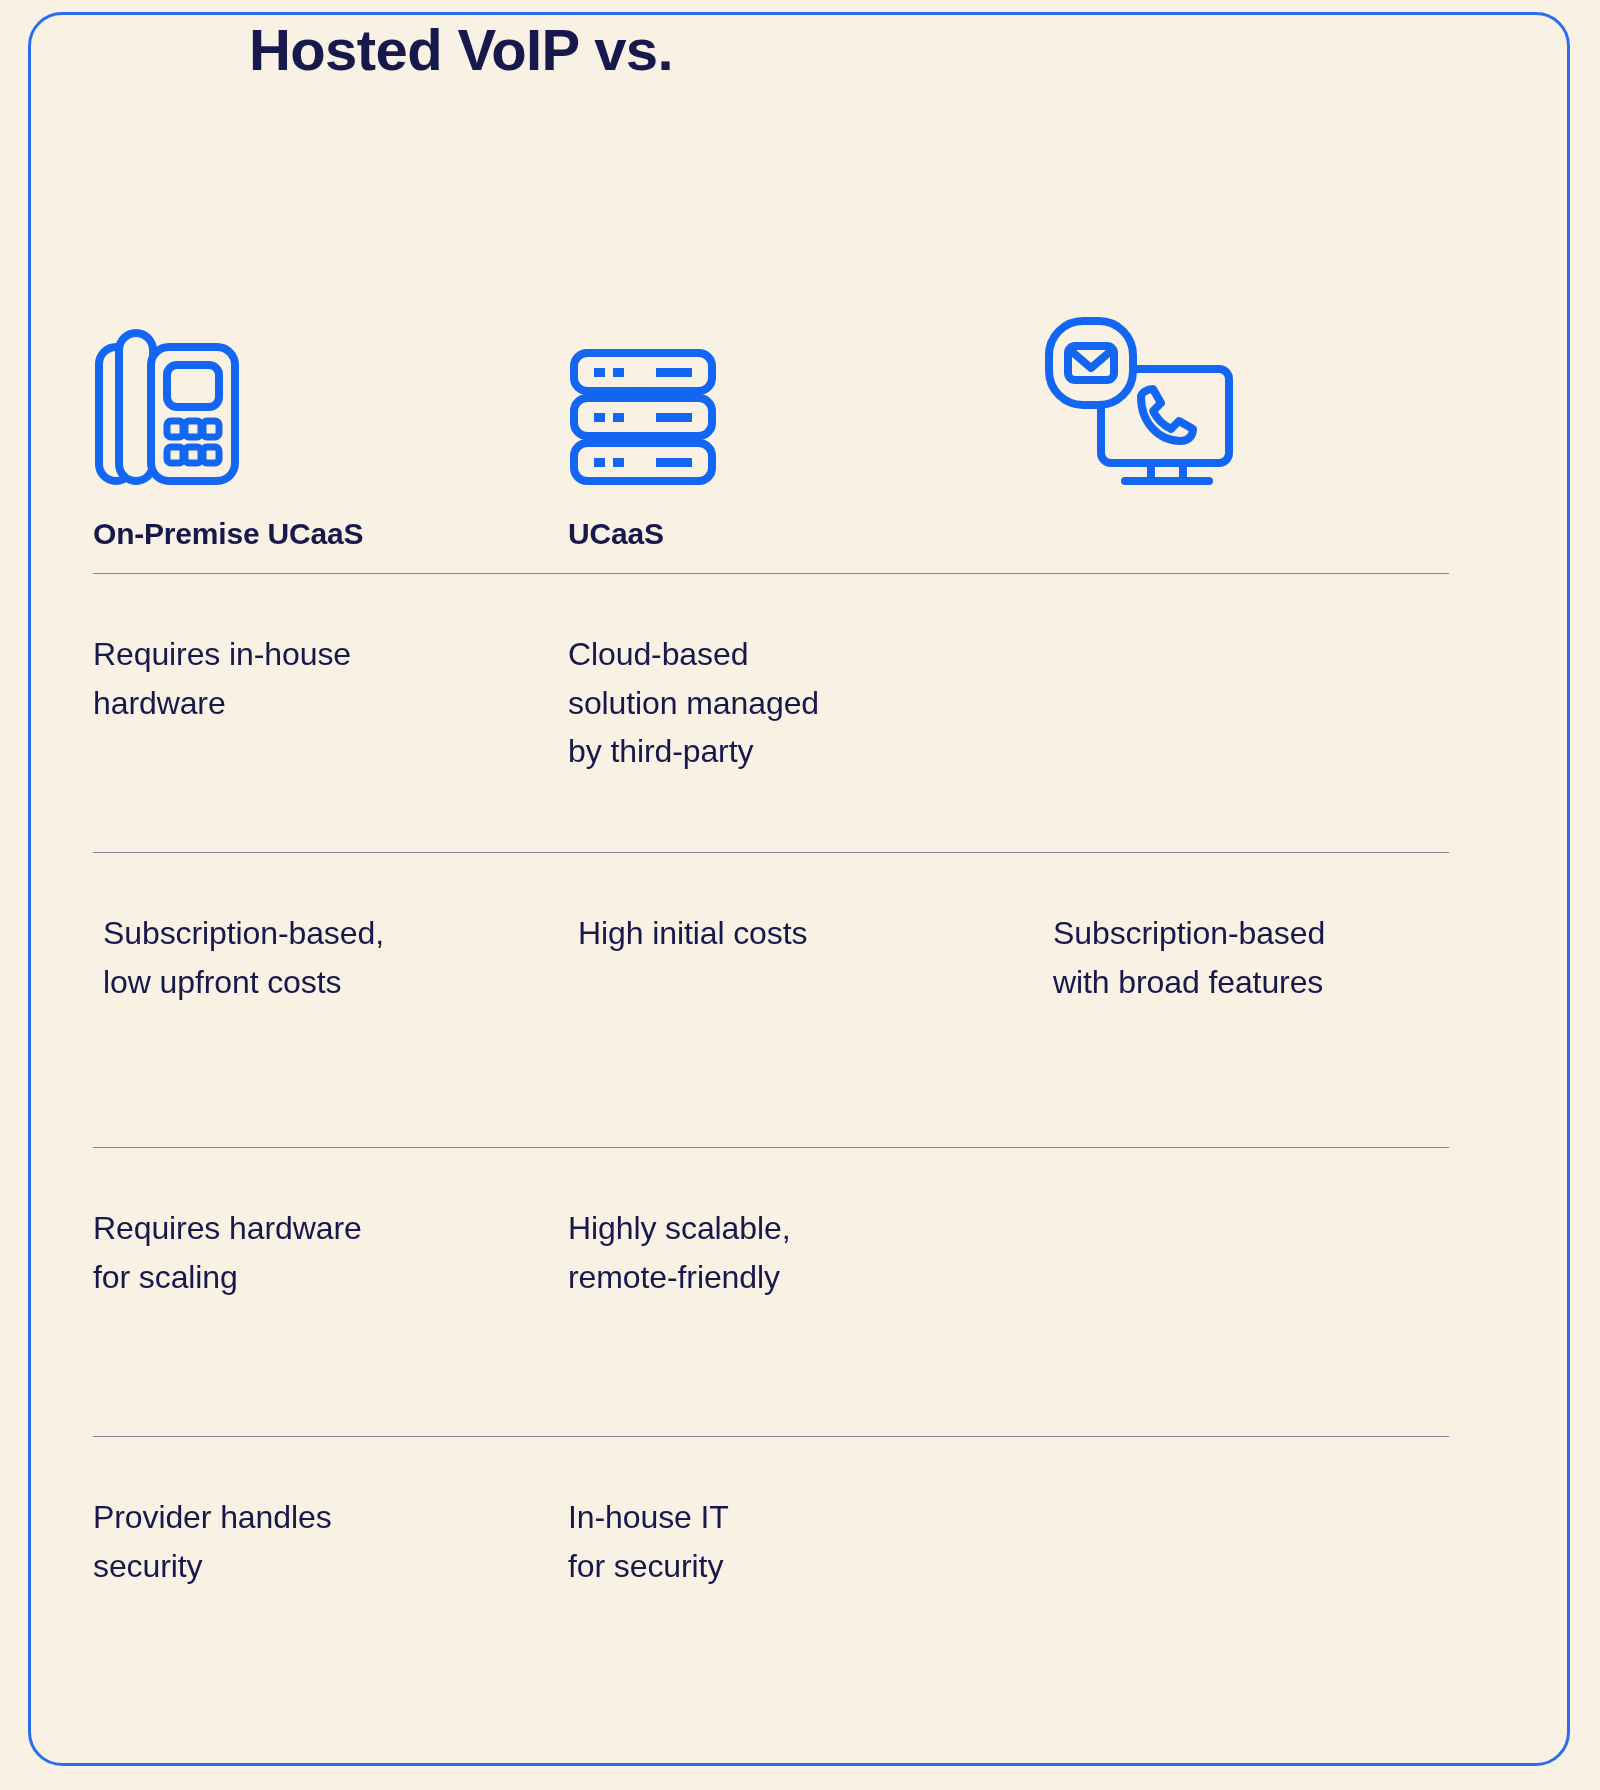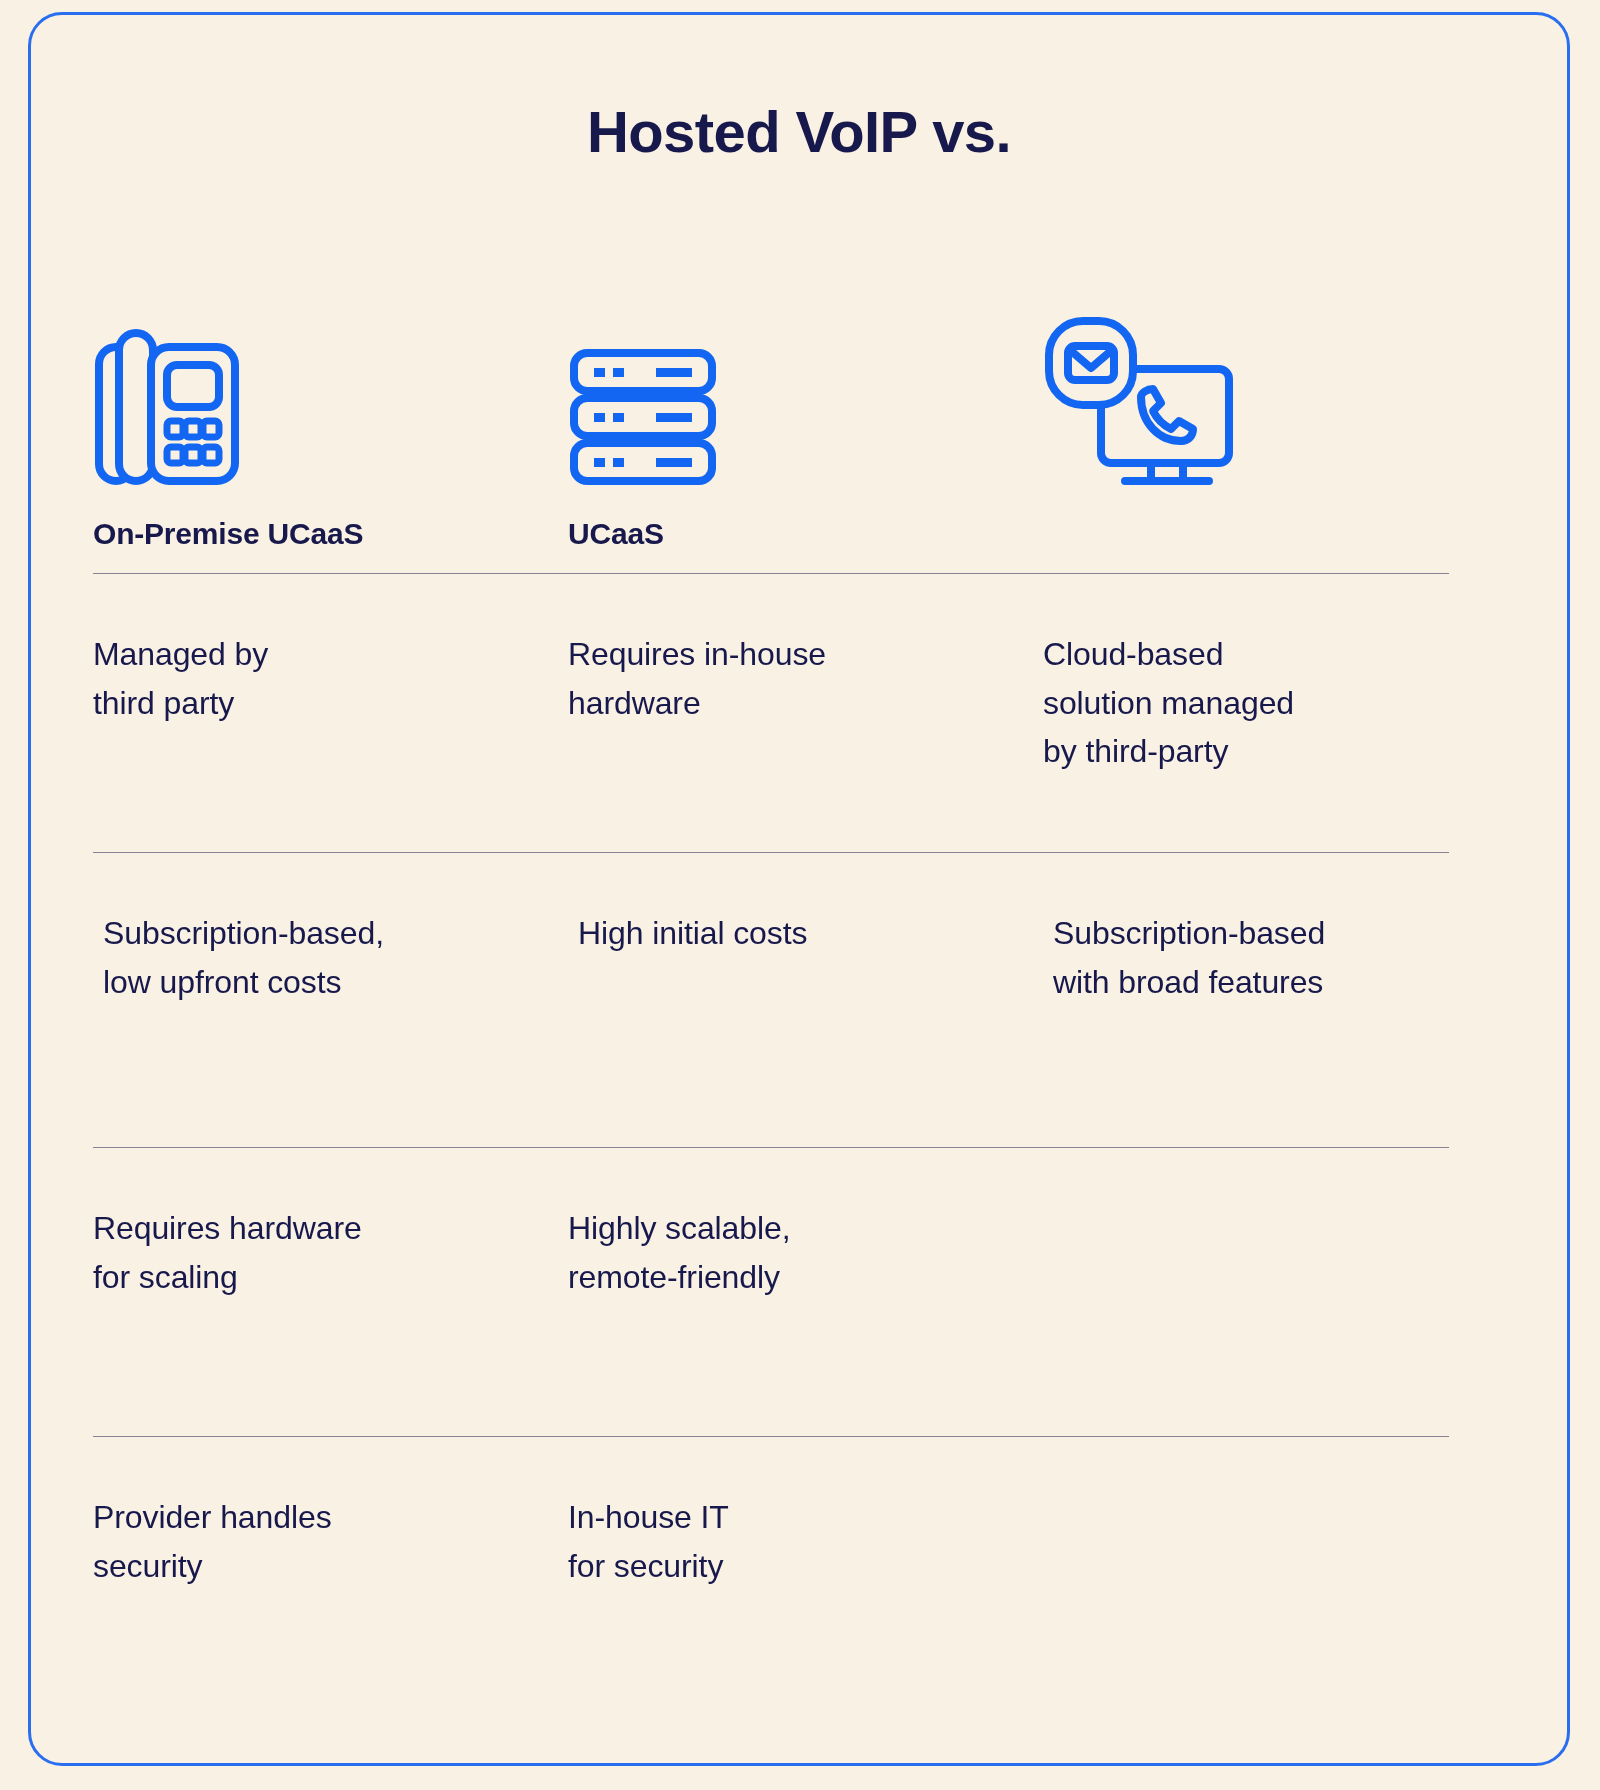--- a/index.html
+++ b/index.html
@@ -20,27 +20,25 @@
     top: 12px;
     width: 1542px;
     height: 1754px;
     box-sizing: border-box;
     border: 3px solid #2a6ef0;
     border-radius: 34px;
     background: #f9f1e4;
   }
 
   .title {
-    text-align: center;
     color: #17184b;
     font-size: 58px;
     font-weight: 700;
     line-height: 1.22;
     letter-spacing: -0.6px;
-    padding-top: 82px;
     margin: 0 auto;
     width: 1100px;
   }
   .title-line { display: block; white-space: nowrap; }
 
   .grid {
     position: absolute;
     left: 62px;
     top: 290px;
     width: 1404px;
@@ -155,22 +153,20 @@
 
     </div>
 
     <div class="cols">
       <div class="head-cell">On-Premise UCaaS</div>
       <div class="head-cell">UCaaS</div>
     </div>
 
     <div class="divider"></div>
     <div class="row r1">
-      <div class="cell">Managed by
-third party</div>
       <div class="cell">Requires in-house
 hardware</div>
       <div class="cell">Cloud-based
 solution managed
 by third-party</div>
     </div>
 
     <div class="divider"></div>
     <div class="row r2">
       <div class="cell">Subscription-based,

